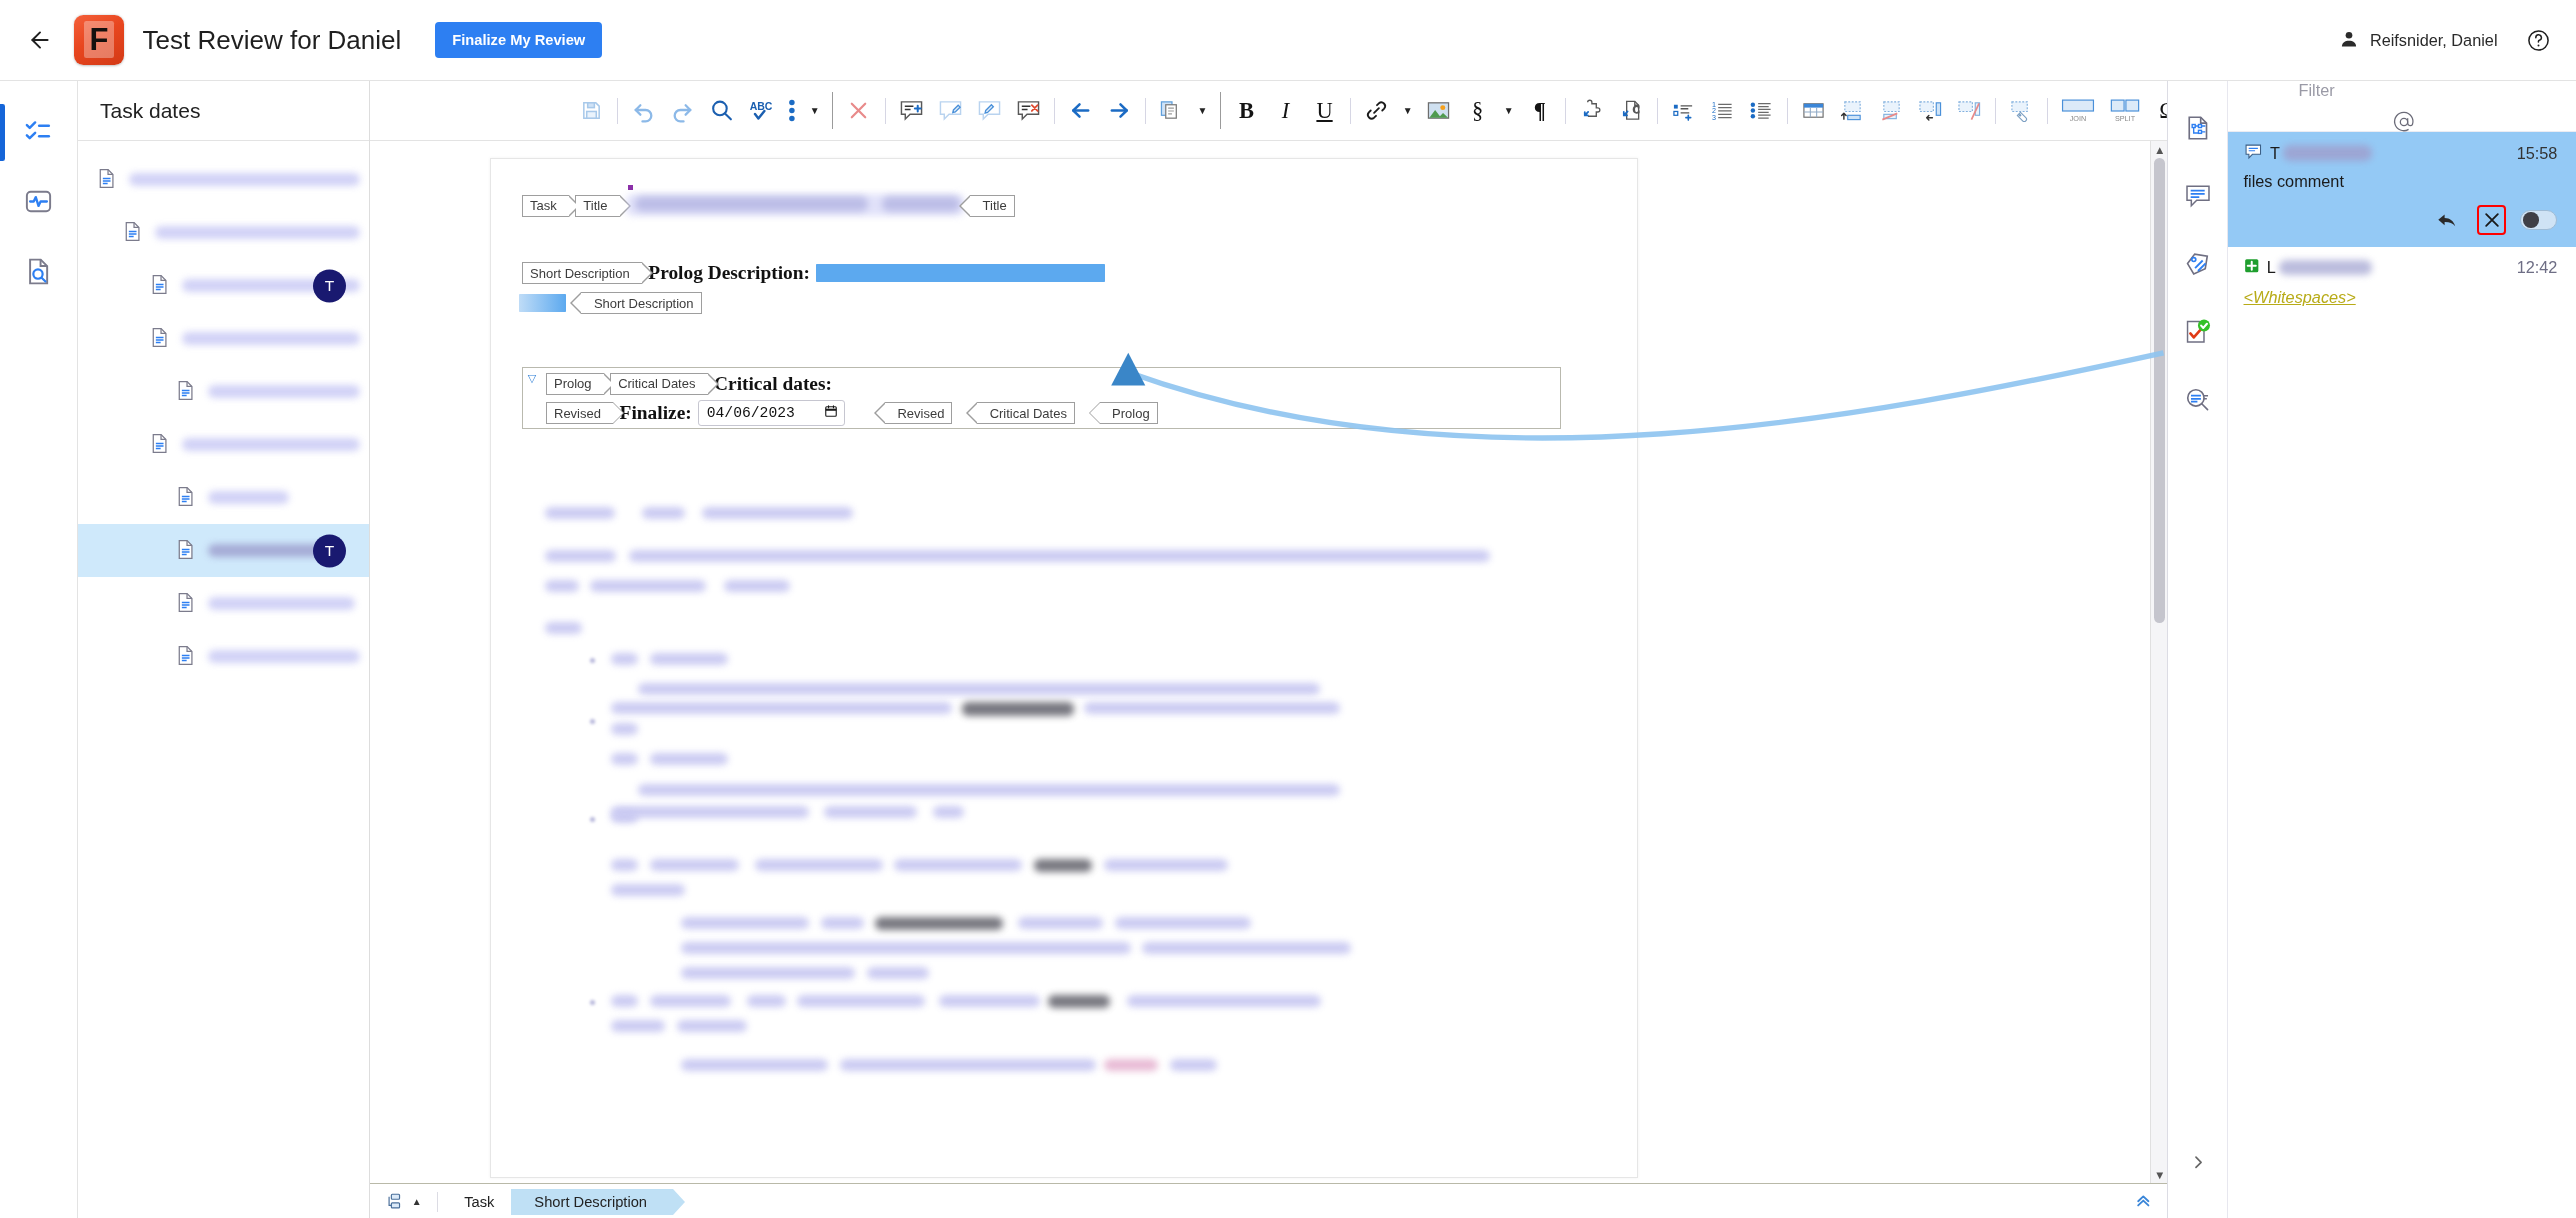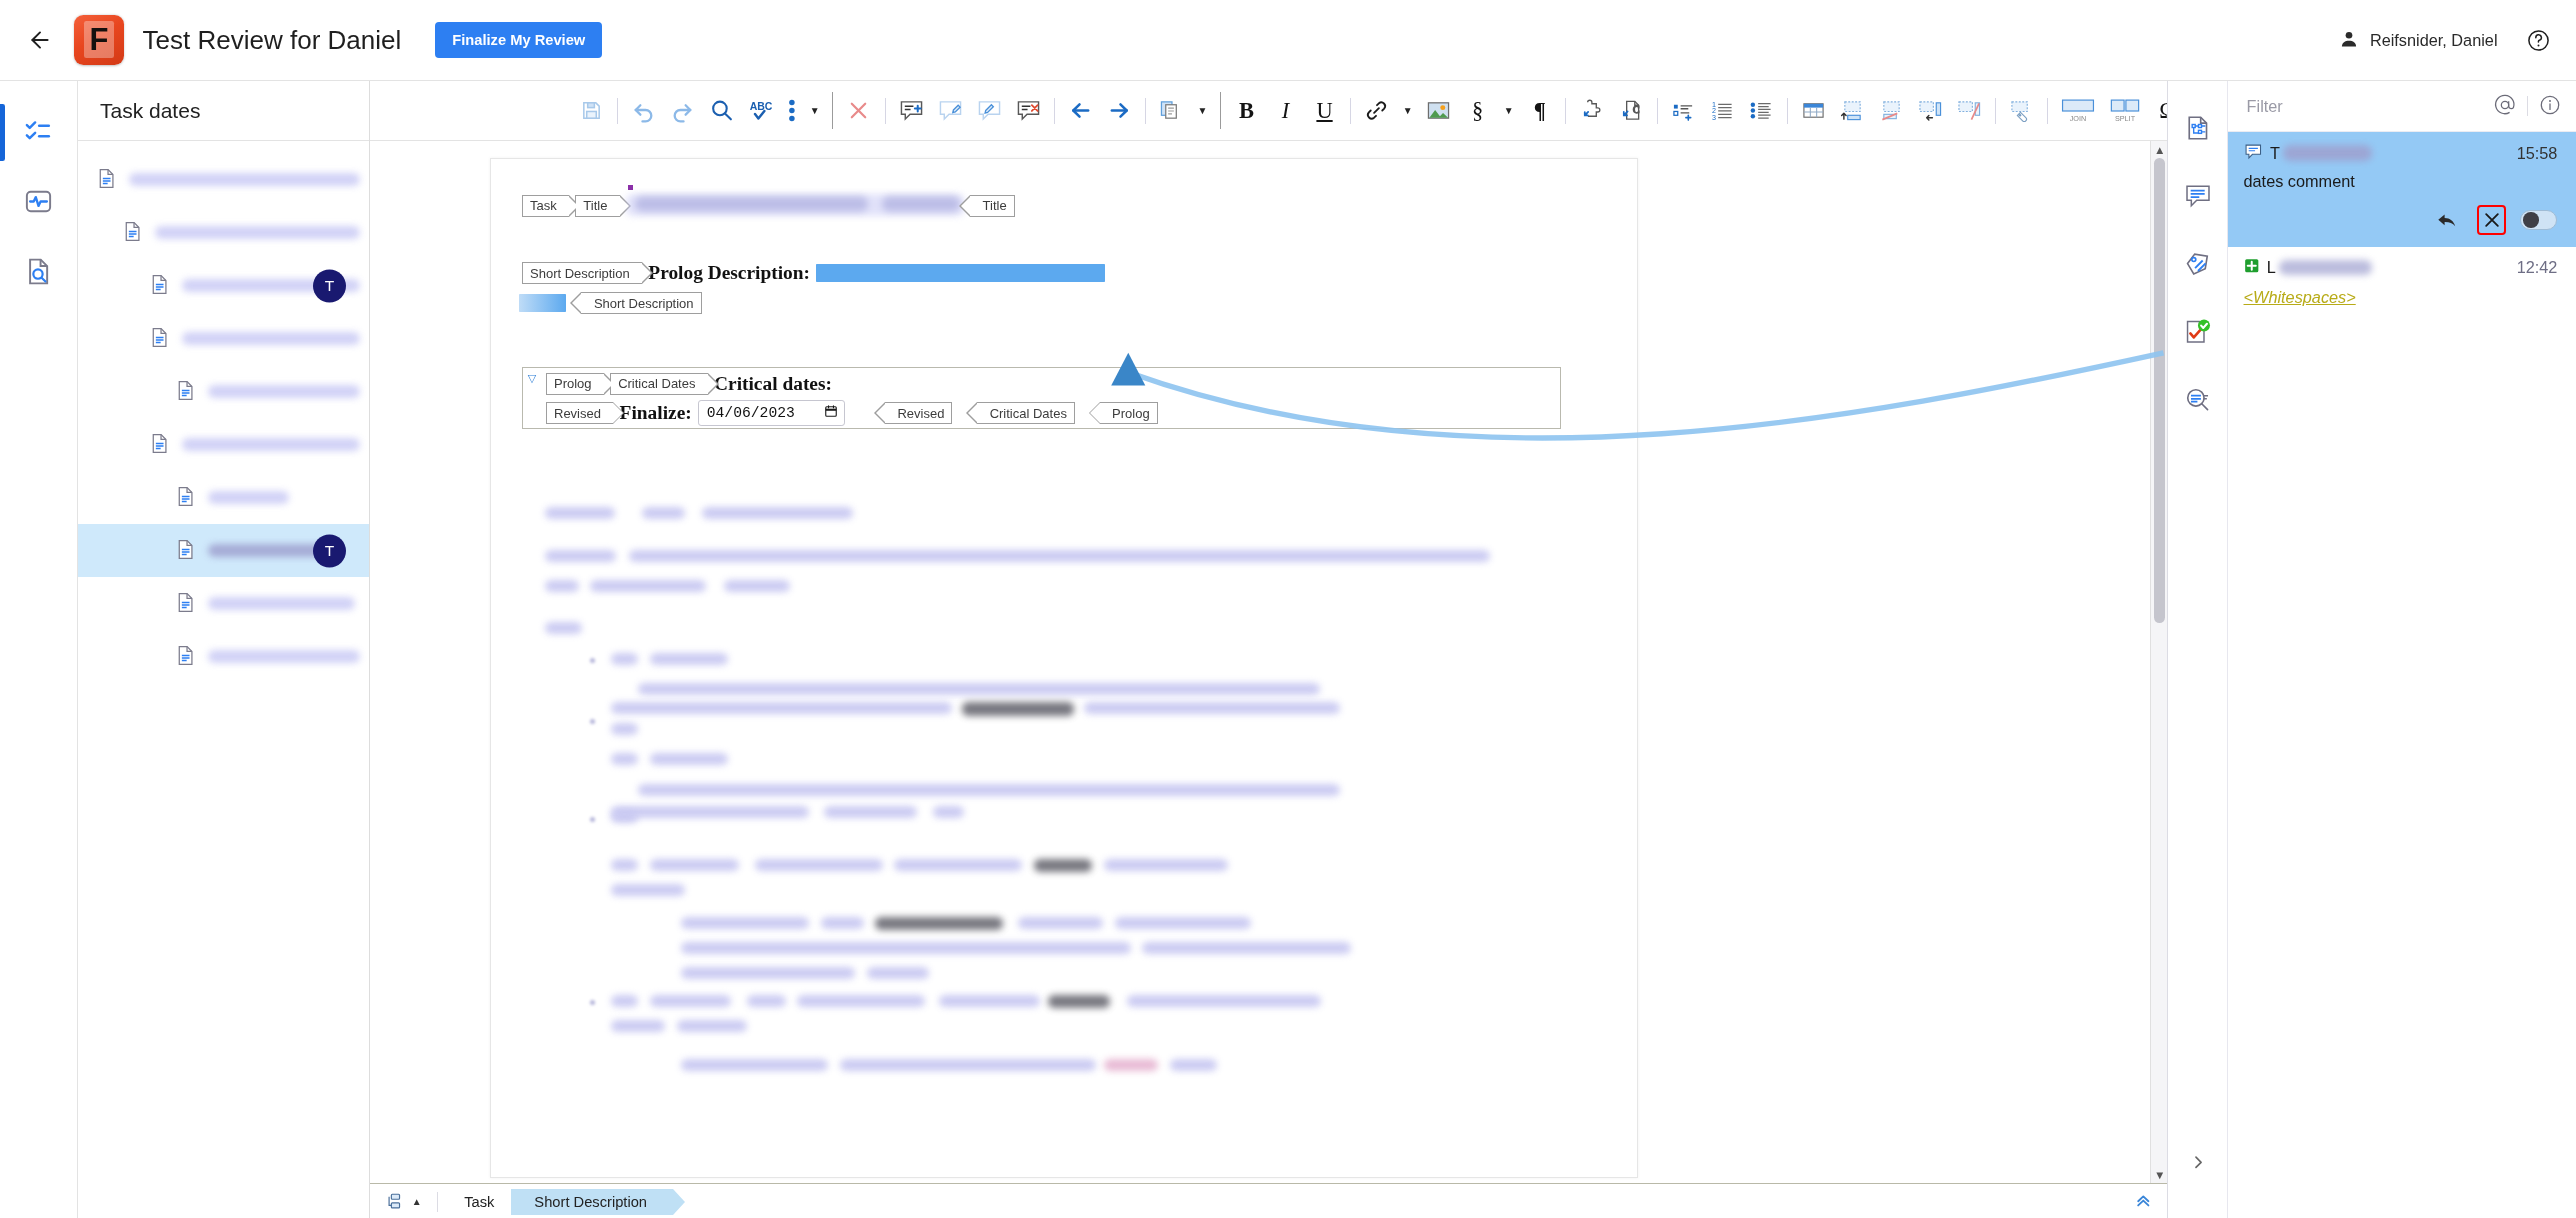--- a/index.html
+++ b/index.html
@@ -264,21 +264,21 @@
     cursor: pointer; position: relative;
   }
   .rp-main { flex: 1 1 auto; display: flex; flex-direction: column; min-width: 0; }
   .rp-title {
     height: 60px; flex: 0 0 60px; display: flex; align-items: center;
     padding-left: 20px; font-size: 21px; color: #222;
     border-bottom: 0.8px solid #e3e3e3;
   }
   .rp-filter {
     height: 51px; display: flex; align-items: center; gap: 11px;
-    padding: 0 15.5px 0 18.6px; border-bottom: 0.8px solid #ececf2;
+    padding: 0 15.5px 0 18.6px; border-bottom: 0.8px solid #ececf2; flex-direction: column;
   }
   .rp-filter input {
     flex: 1 1 auto; border: none; outline: none; background: transparent;
     font-size: 16.3px; color: #333; font-family: "Liberation Sans", sans-serif;
   }
   .rp-filter input::placeholder { color: #9a9aa6; }
   .filter-div { width: 0.8px; height: 20px; background: #dcdce4; }
 
   .comment {
     padding: 11px 18.6px 12.4px 15.5px;
@@ -954,21 +954,21 @@
                   <path d="M2.8 3h20.4v13h-11.4l-5 5v-5H2.8z" fill="#fff"></path>
                   <path d="M6.5 7.5h13M6.5 11h9" stroke="#2d7ff2" stroke-width="1.6"></path>
                 </svg>
             </span>
             <span class="comment-author">
               <span>T</span>
               <span class="redact dark" style="display:inline-block;width:89px;height:15.5px;margin-left:1.6px;vertical-align:-2.3px;"></span>
             </span>
             <span class="comment-time">15:58</span>
           </div>
-          <div class="comment-text">dates comment</div>
+          <div class="comment-text">files comment</div>
           <div class="comment-actions">
             <span class="act-btn">
               <svg width="22" height="18.6" viewBox="0 0 26 22" fill="#2a2a2a">
                   <path d="M9 4v4.2c6.5.2 10.5 3.3 12.5 9.8-3-3.9-6.8-5.2-12.5-5.1V17L1.5 10.5z"></path>
                 </svg>
             </span>
             <span class="act-btn highlight">
               <svg width="20" height="20" viewBox="0 0 24 24" stroke="#1a1a1a" stroke-width="2.2" stroke-linecap="round">
                   <path d="M5 5l14 14M19 5L5 19"></path>
                 </svg>

